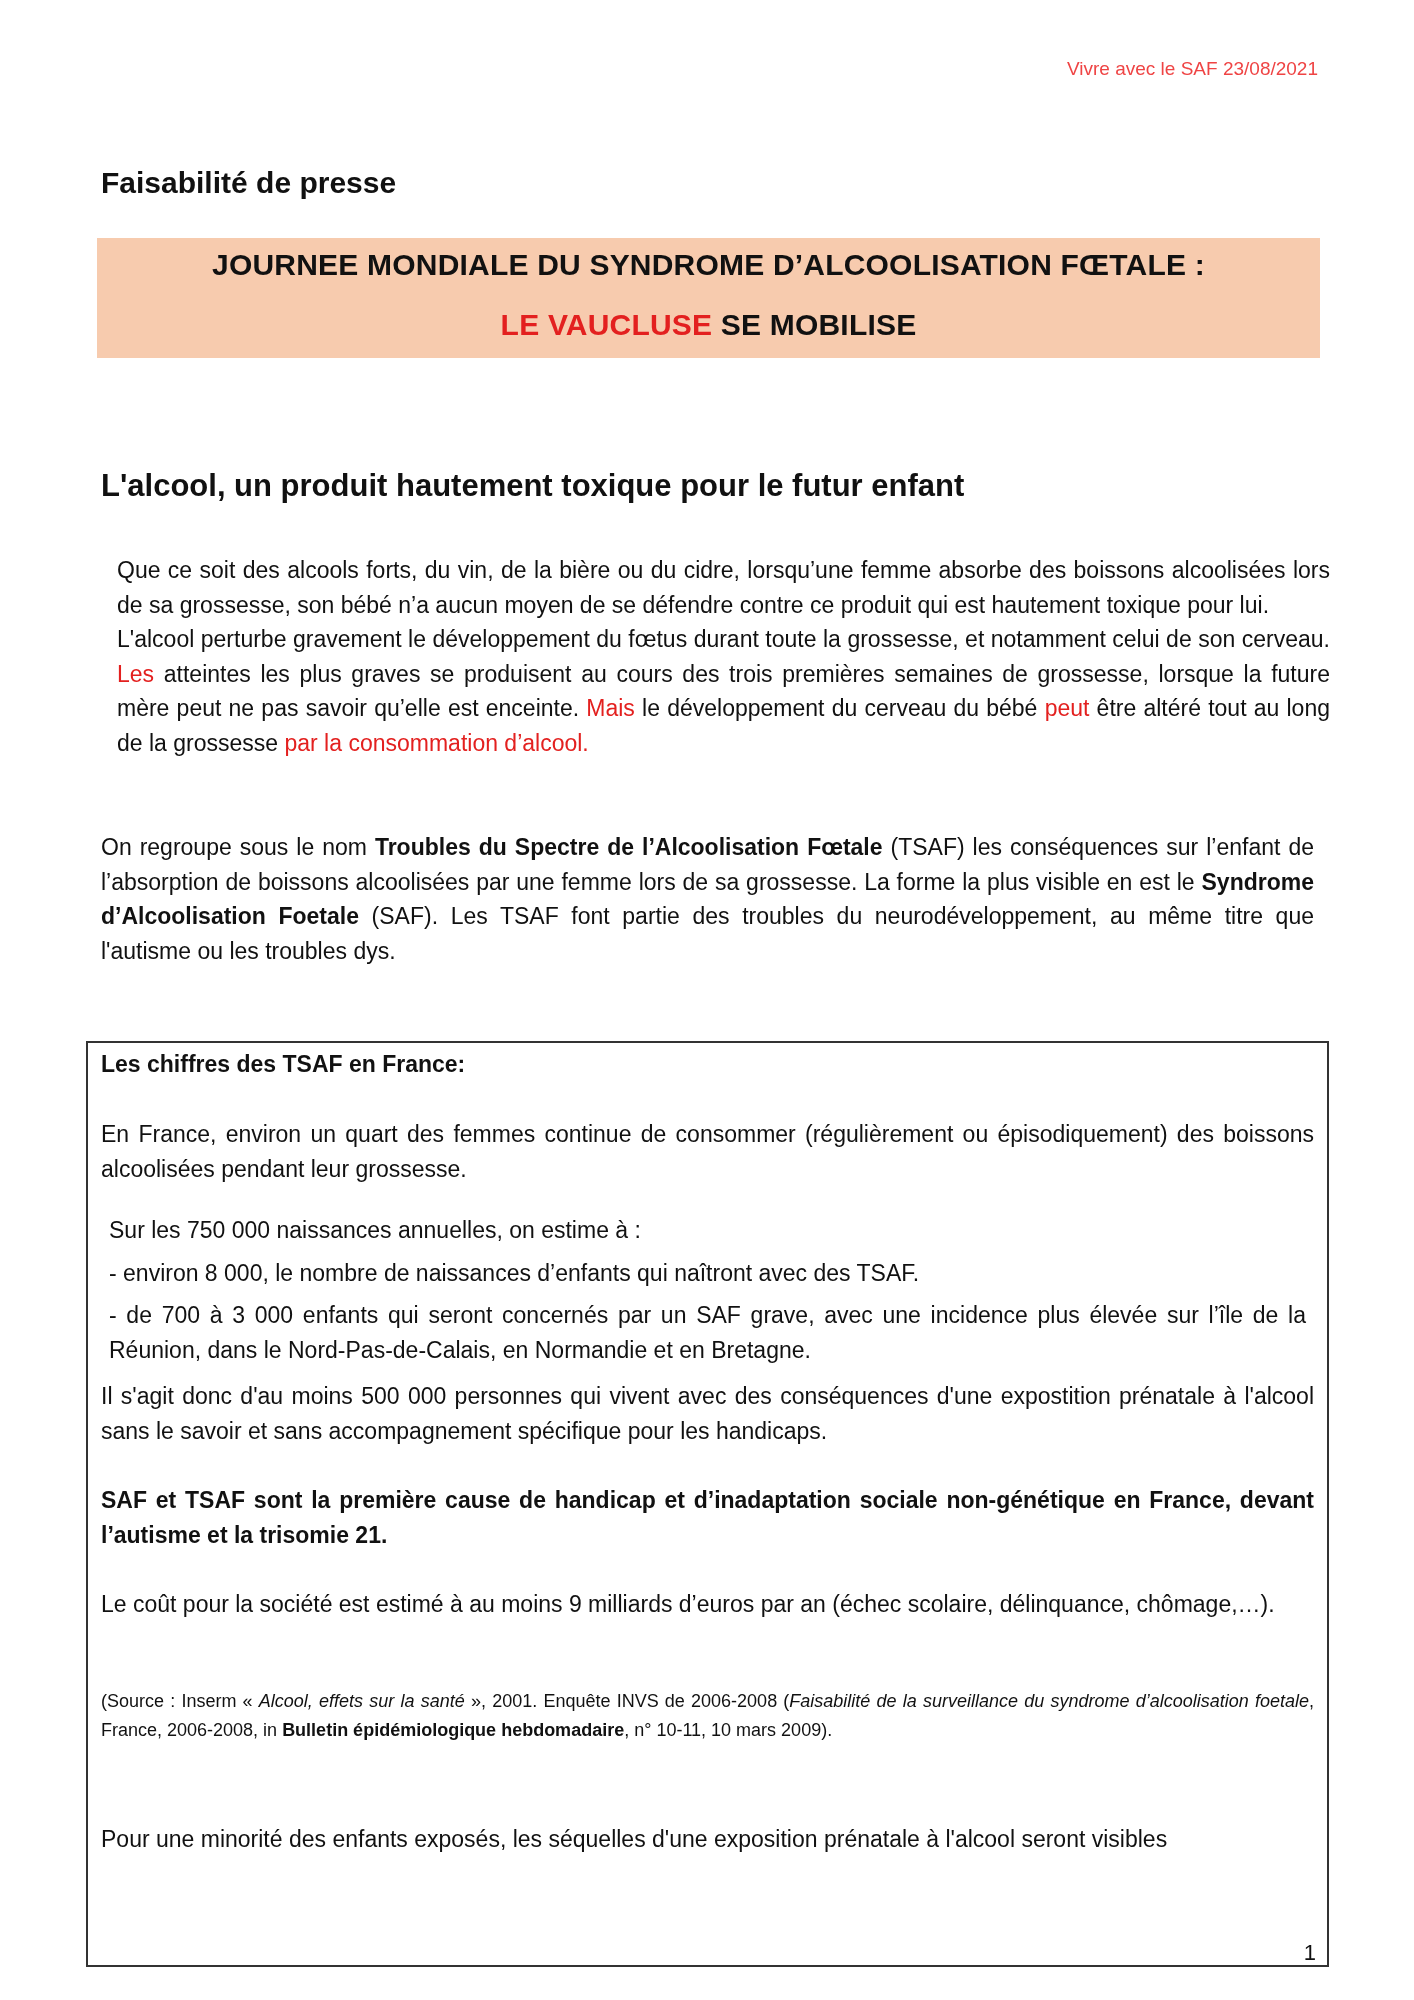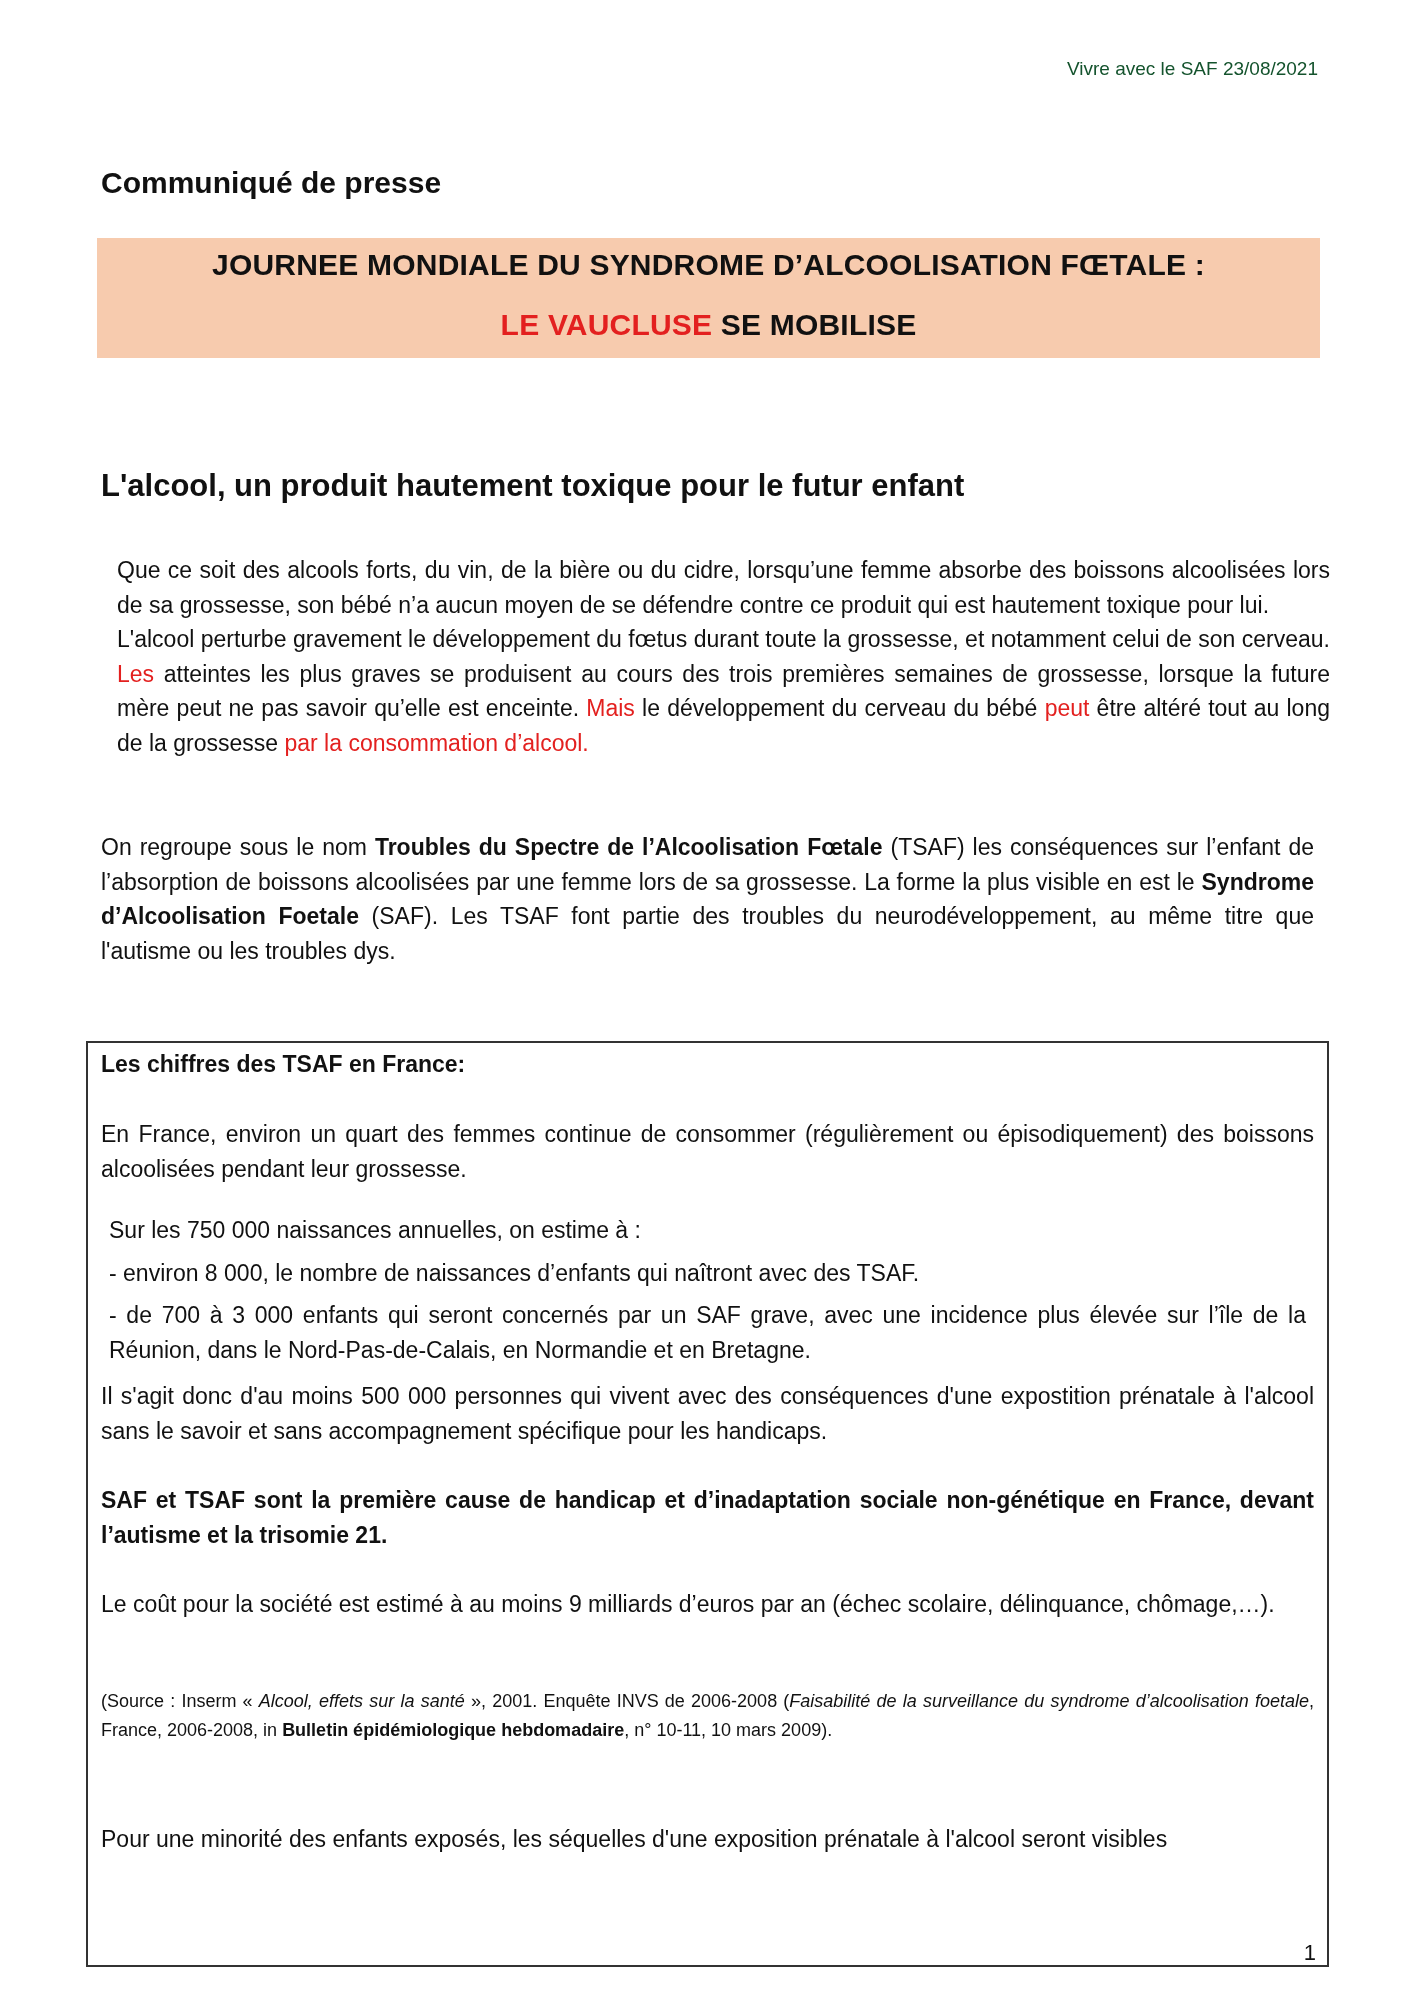--- a/index.html
+++ b/index.html
@@ -3,21 +3,21 @@
   <meta charset="utf-8">
   <style>
     html, body { margin: 0; padding: 0; background: #ffffff; }
     body {
       width: 1414px; height: 2000px; position: relative; overflow: hidden;
       font-family: "Liberation Sans", "DejaVu Sans", sans-serif;
       color: #111111;
     }
     .abs { position: absolute; }
     .header-note {
-      top: 58px; right: 96px; font-size: 19px; color: #14532d;
+      top: 58px; right: 96px; font-size: 19px; color: #ef4444;
     }
     .press-label {
       top: 166px; left: 101px; font-size: 30px; font-weight: bold;
     }
     .banner {
       top: 238px; left: 97px; width: 1223px; height: 120px;
       background: #F7CBAE;
     }
     .banner-line {
       position: absolute; left: 0; right: 0; text-align: center;
@@ -56,21 +56,21 @@
     .para3 { top: 1822px; }
     .page-num {
       top: 1940px; right: 98px; font-size: 22px;
     }
   </style>
 </head>
 <body>
 
 <div class="abs header-note">Vivre avec le SAF 23/08/2021</div>
 
-<div class="abs press-label">Communiqué de presse</div>
+<div class="abs press-label">Faisabilité de presse</div>
 
 <div class="abs banner">
   <div class="banner-line l2"><span class="red">LE VAUCLUSE</span><span> SE MOBILISE</span></div>
   <div class="banner-line l1">JOURNEE MONDIALE DU SYNDROME D’ALCOOLISATION FŒTALE :</div>
 </div>
 
 <div class="abs section-title">L'alcool, un produit hautement toxique pour le futur enfant</div>
 
 <div class="abs para para1">
   <p>Que ce soit des alcools forts, du vin, de la bière ou du cidre, lorsqu’une femme absorbe des boissons alcoolisées lors de sa grossesse, son bébé n’a aucun moyen de se défendre contre ce produit qui est hautement toxique pour lui.</p>

